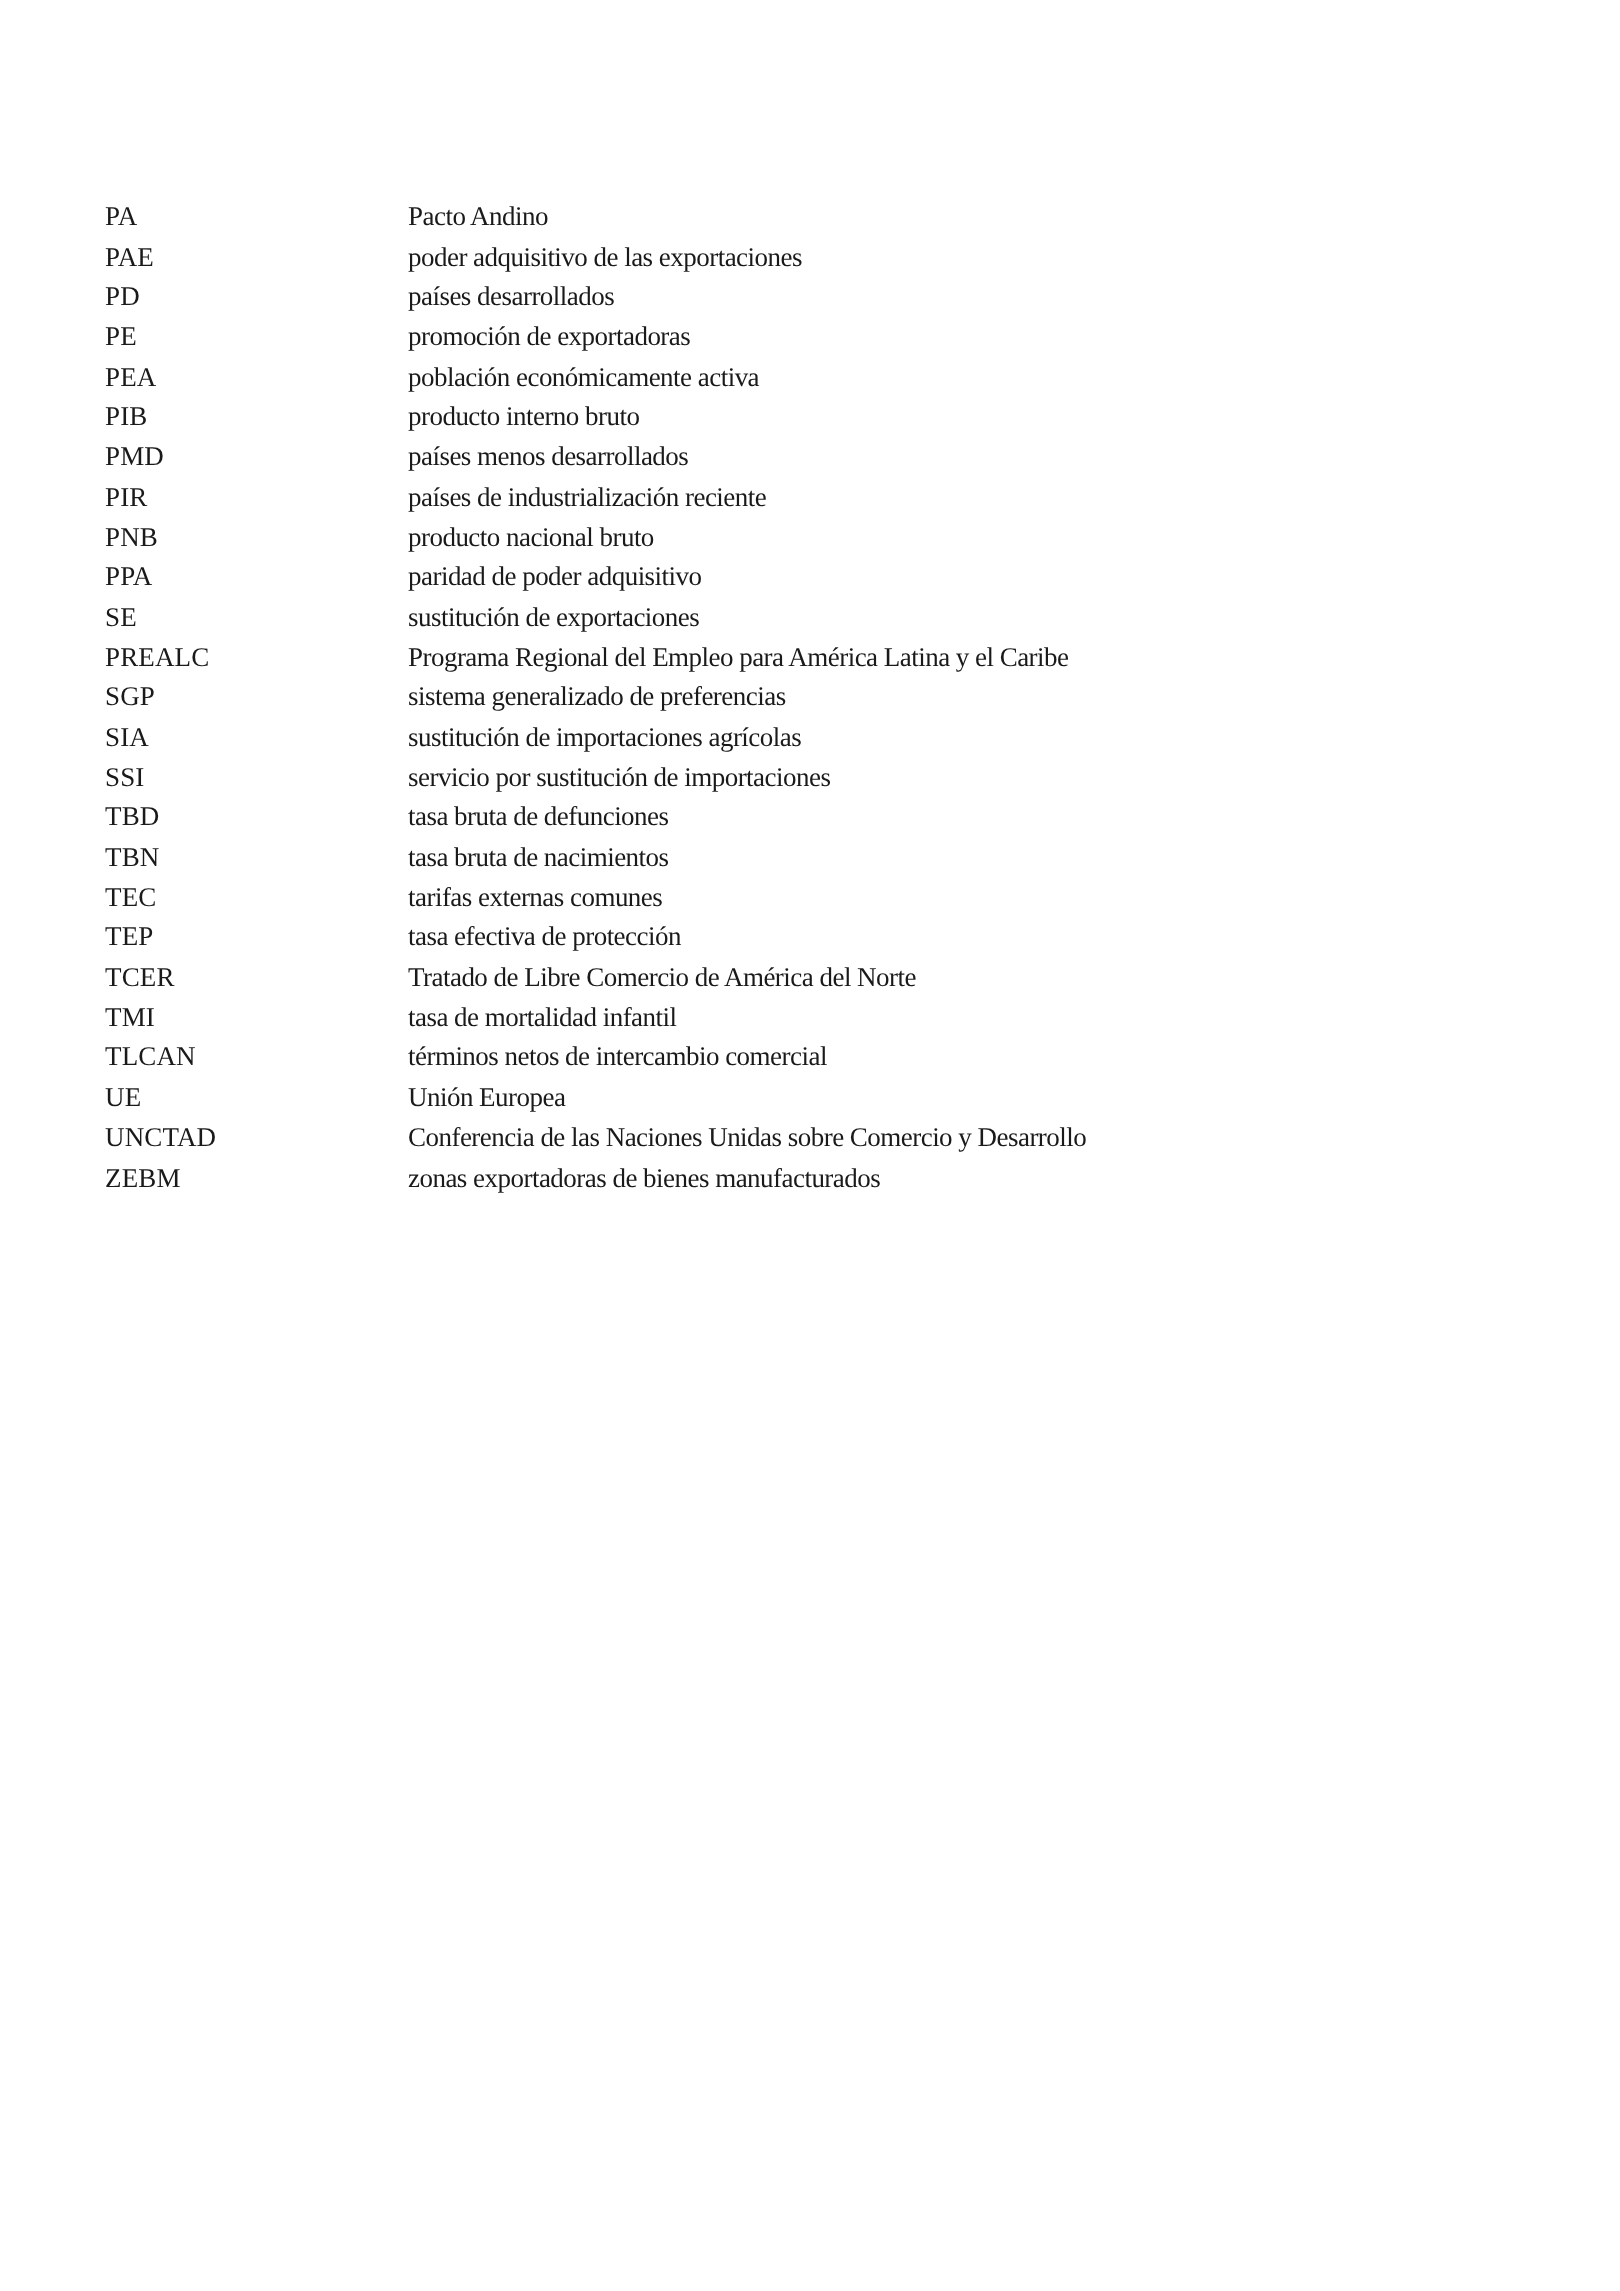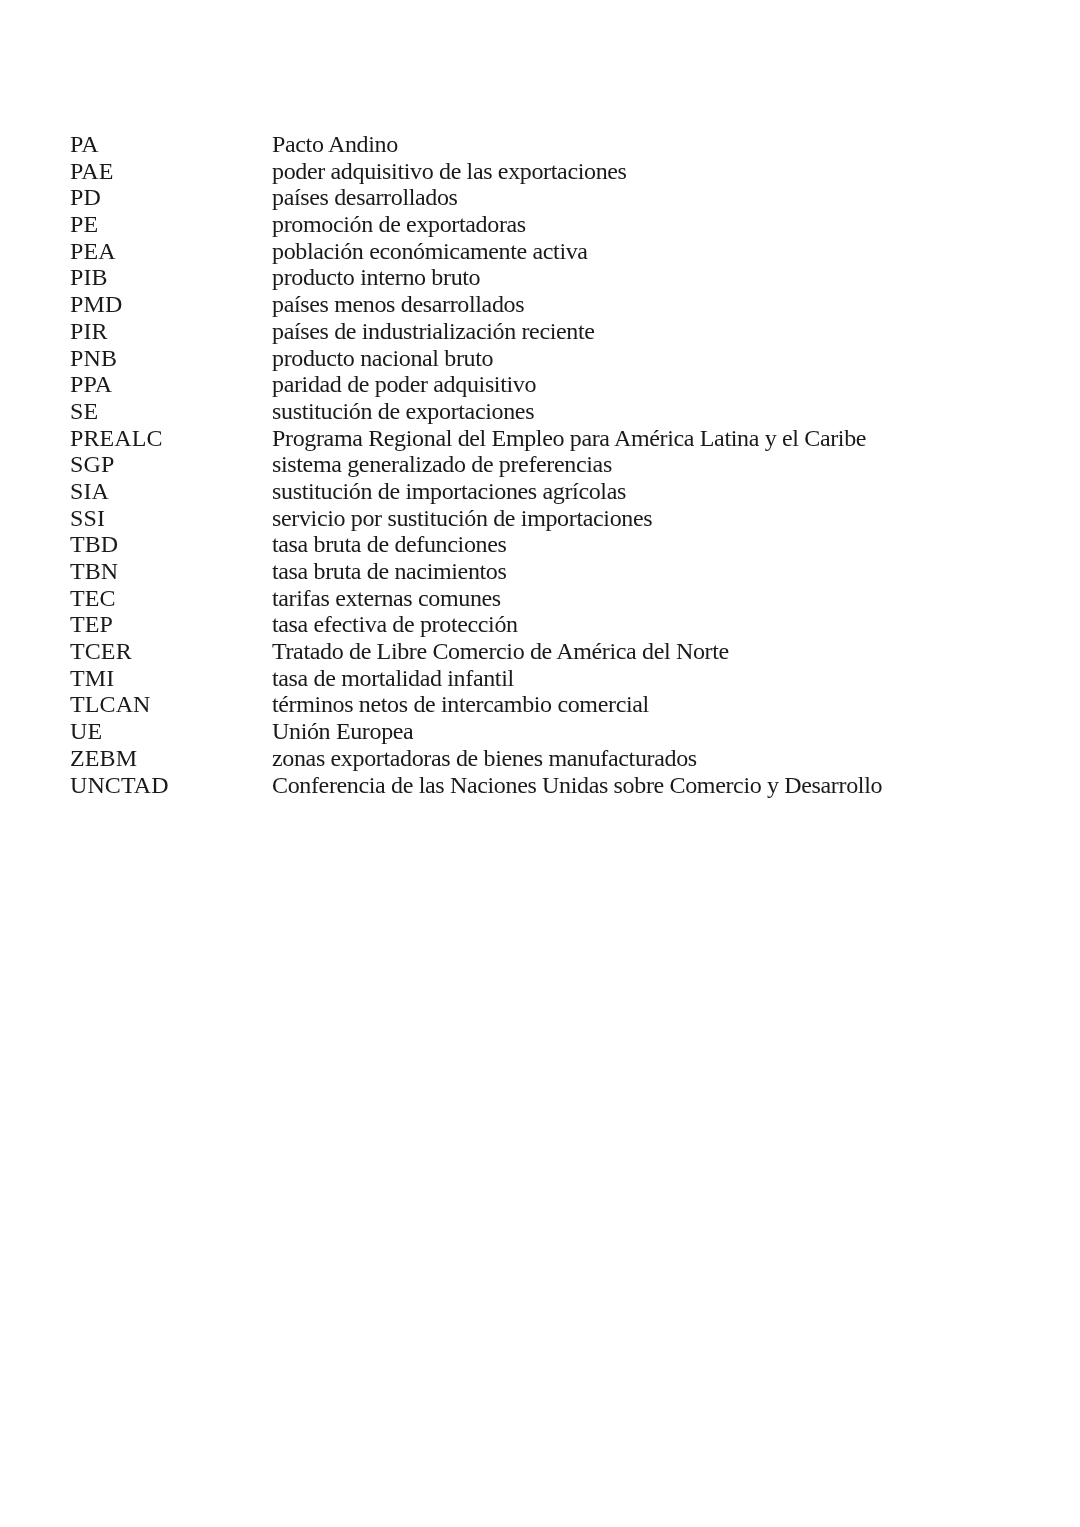--- a/index.html
+++ b/index.html
@@ -21,21 +21,21 @@
       top: 131px;
       margin: 0;
       padding: 0;
       list-style: none;
     }
     .entry {
       display: flex;
       align-items: baseline;
       height: 26.7px;
       line-height: 26.7px;
-      font-size: 24px;
+      font-size: 18px;
       white-space: nowrap;
     }
     .abbr {
       width: 202px;
       flex: 0 0 202px;
       letter-spacing: 0.1px;
     }
     .definition {
       letter-spacing: -0.35px;
     }
@@ -130,20 +130,20 @@
     </li>
   <li class="entry">
       <span class="abbr">TLCAN</span>
       <span class="definition">términos netos de intercambio comercial</span>
     </li>
   <li class="entry">
       <span class="abbr">UE</span>
       <span class="definition">Unión Europea</span>
     </li>
   <li class="entry">
+      <span class="abbr">UNCTAD</span>
+      <span class="definition">Conferencia de las Naciones Unidas sobre Comercio y Desarrollo</span>
+    </li>
+  <li class="entry">
       <span class="abbr">ZEBM</span>
       <span class="definition">zonas exportadoras de bienes manufacturados</span>
-    </li>
-  <li class="entry">
-      <span class="abbr">UNCTAD</span>
-      <span class="definition">Conferencia de las Naciones Unidas sobre Comercio y Desarrollo</span>
     </li>
 </ul>
 
 </body></html>

